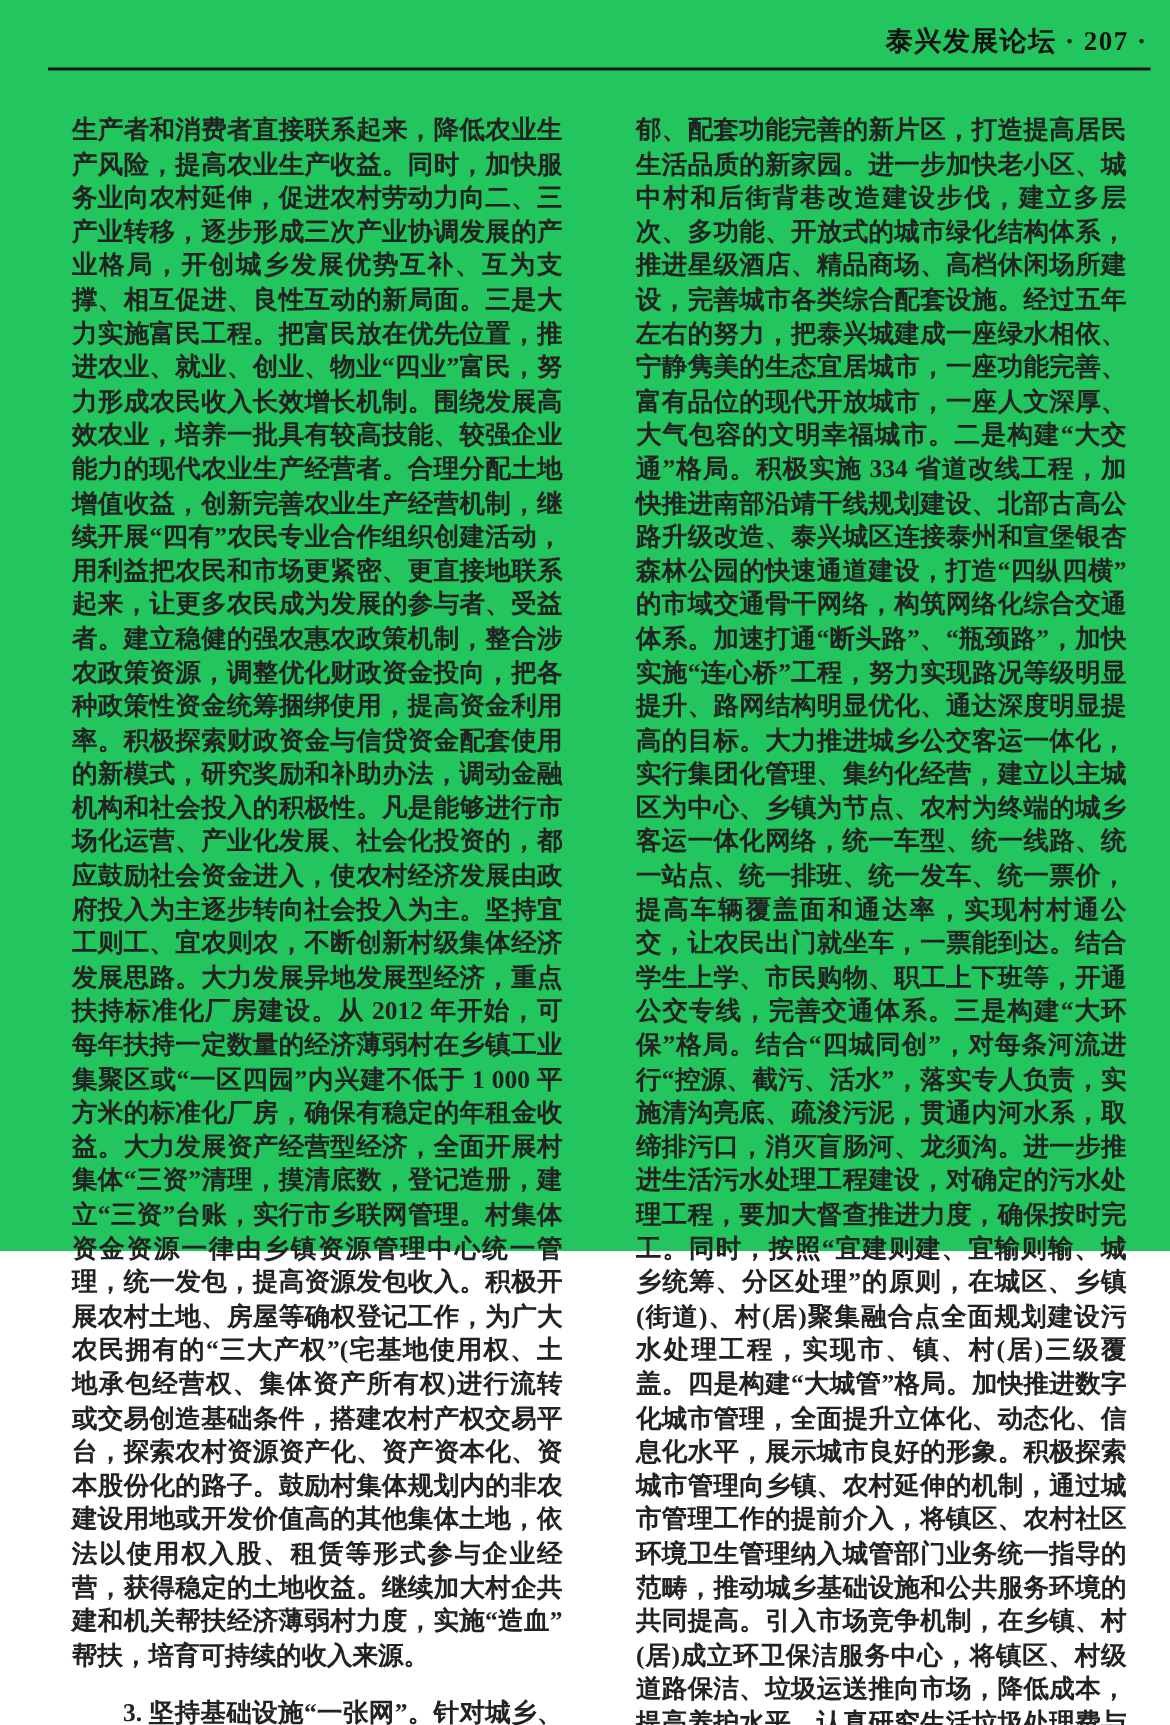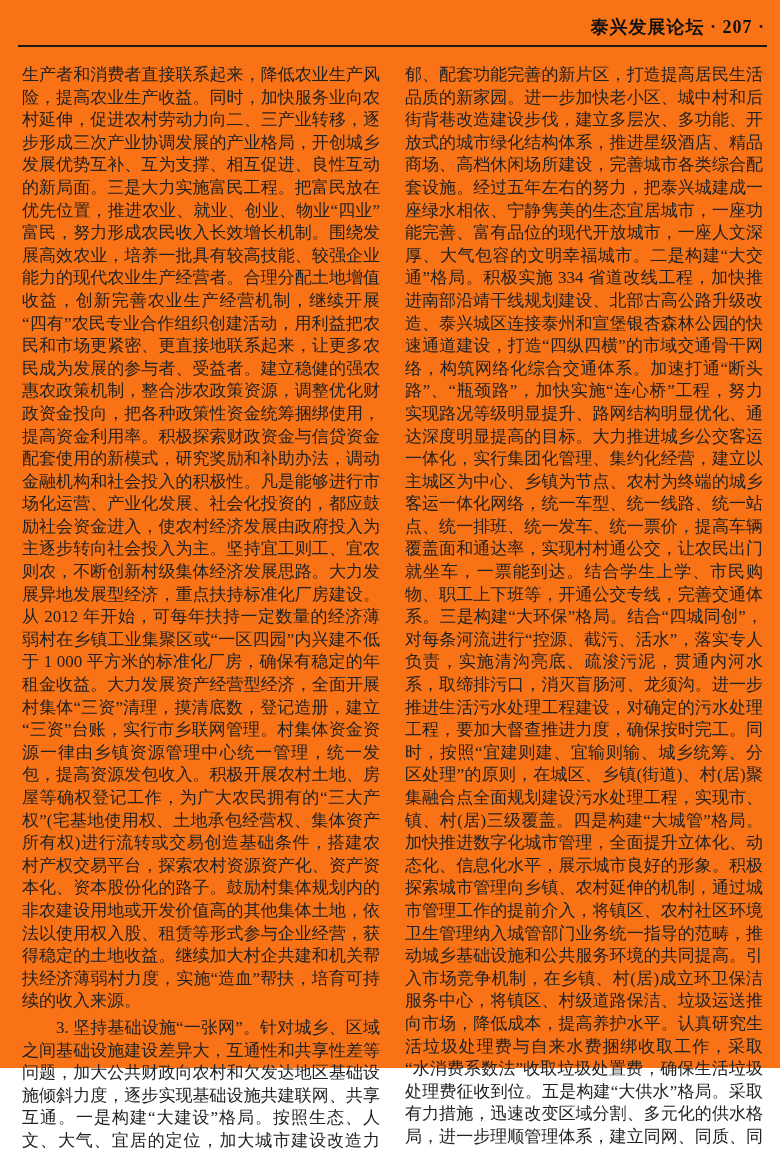--- a/index.html
+++ b/index.html
@@ -10,23 +10,23 @@
   body {
     width: 780px;
     height: 1150px;
     overflow: hidden;
     font-family: "Liberation Serif", "DejaVu Serif", serif;
     color: #1c1c1c;
   }
   .page {
     box-sizing: border-box;
     width: 780px;
-    height: 1068px;
-    padding: 14px 13px 0 18px;
-    background: #f97316;
+    height: 834px;
+    padding: 14px 13px 0 32px;
+    background: #22c55e;
   }
   .header {
     text-align: right;
     font-size: 18px;
     font-weight: bold;
     letter-spacing: 1px;
     color: #111;
     padding-right: 2px;
     line-height: 26px;
   }
@@ -42,21 +42,22 @@
   }
   .col {
     width: 366px;
     font-size: 17px;
     line-height: 22.6px;
     text-align: justify;
     text-justify: inter-ideograph;
     color: #222;
   }
   .col p {
-    margin: 4px;
+    margin: 16px;
+    font-weight: bold;
   }
   .col p.indent {
     text-indent: 2em;
   }
 </style>
 </head>
 <body>
 
 <div class="page">
   <div class="header">

